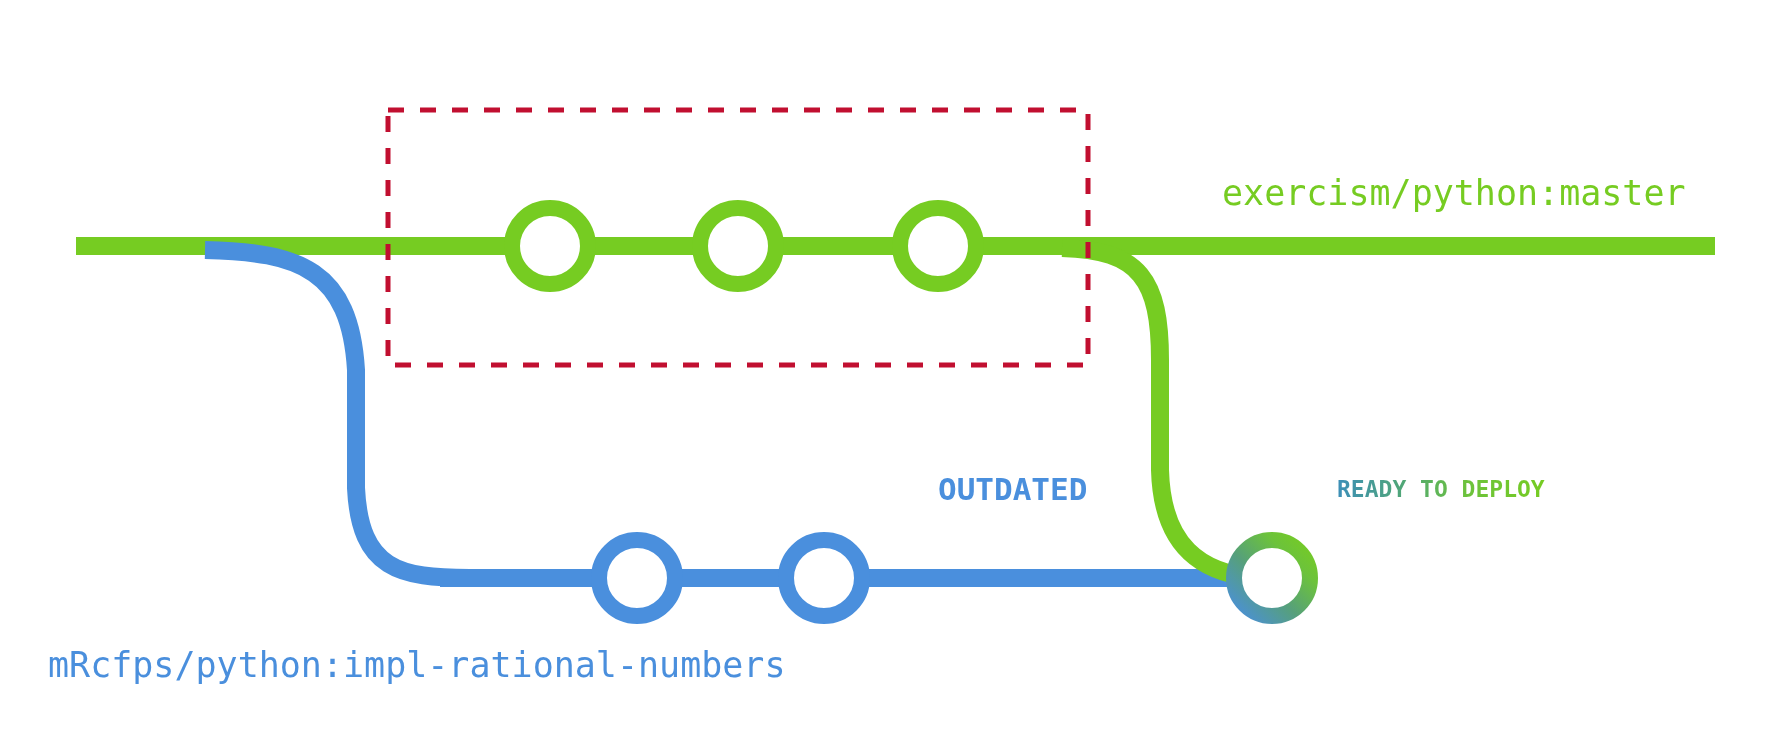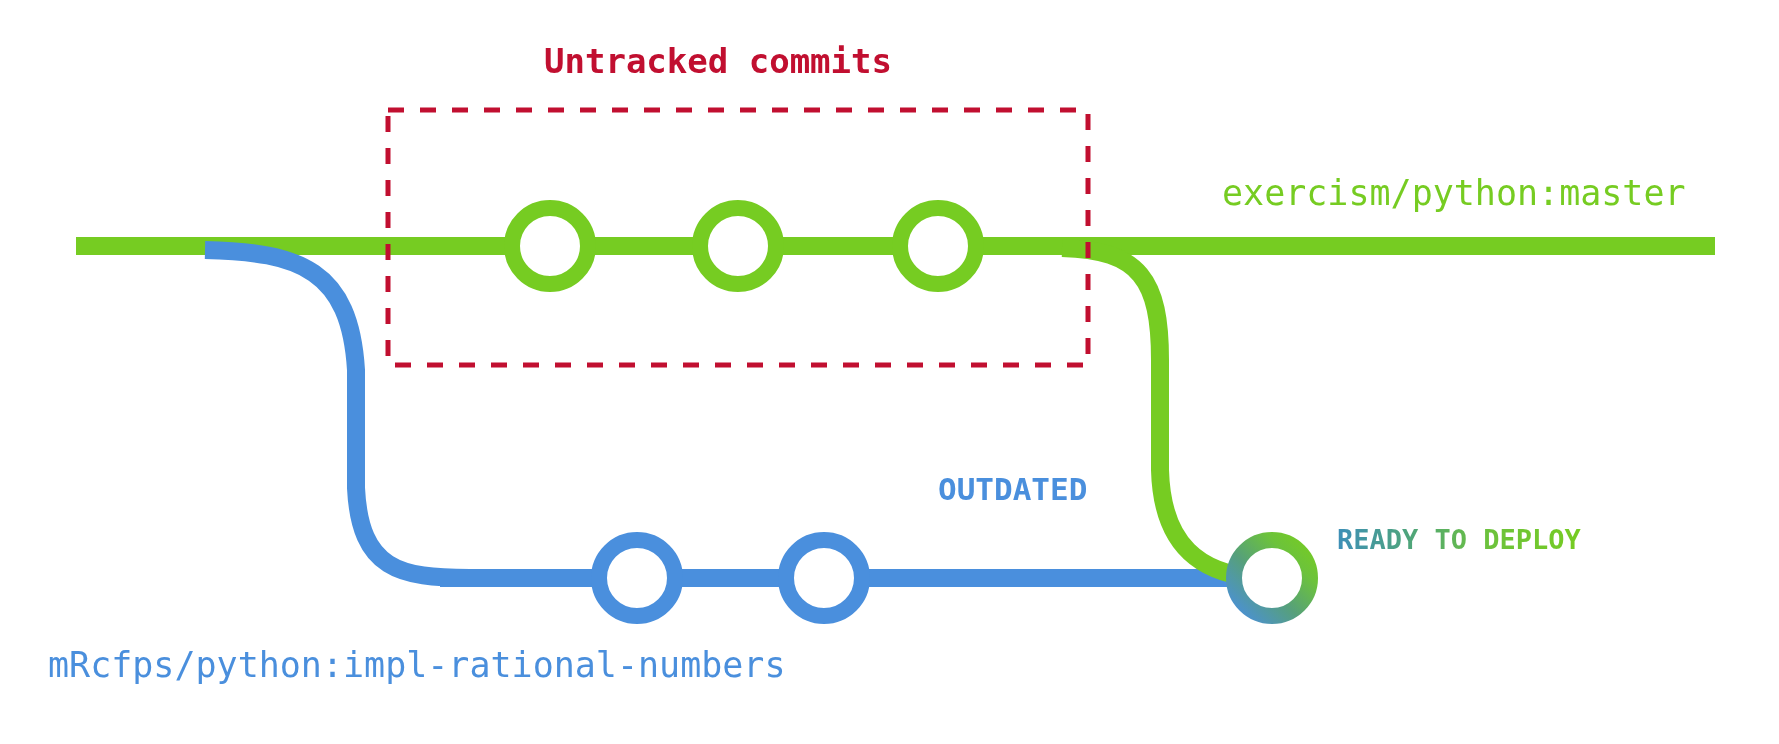--- a/index.html
+++ b/index.html
@@ -55,22 +55,22 @@
   }
   .label-outdated {
     left: 938px;
     top: 474px;
     font-size: 31px;
     font-weight: bold;
     color: #4a8fdd;
   }
   .label-ready {
     left: 1337px;
-    top: 526px;
-    font-size: 27px;
+    top: 478px;
+    font-size: 23px;
     font-weight: bold;
     background: linear-gradient(90deg, #3d8fb8 0%, #4fa57a 30%, #6cc23c 62%, #76cc22 100%);
     -webkit-background-clip: text;
     background-clip: text;
     color: transparent;
     -webkit-text-fill-color: transparent;
   }
 </style>
 </head>
 <body>
@@ -128,21 +128,20 @@
 
     <g>
       <circle cx="1272" cy="578" r="38" fill="#ffffff" stroke="url(#mergeNodeGrad)" stroke-width="16"></circle>
     </g>
 
     <g>
       <rect x="388" y="110" width="700" height="255" fill="none" stroke="#c10f30" stroke-width="5" stroke-dasharray="16 16"></rect>
     </g>
   </svg>
 
-  <div class="label label-untracked">Untracked commits</div>
 
   <div class="label label-branch">mRcfps/python:impl-rational-numbers</div>
 
   <div class="label label-master">exercism/python:master</div>
 
   <div class="label label-outdated">OUTDATED</div>
 
   <div class="label label-ready">READY TO DEPLOY</div>
 
 </div>

